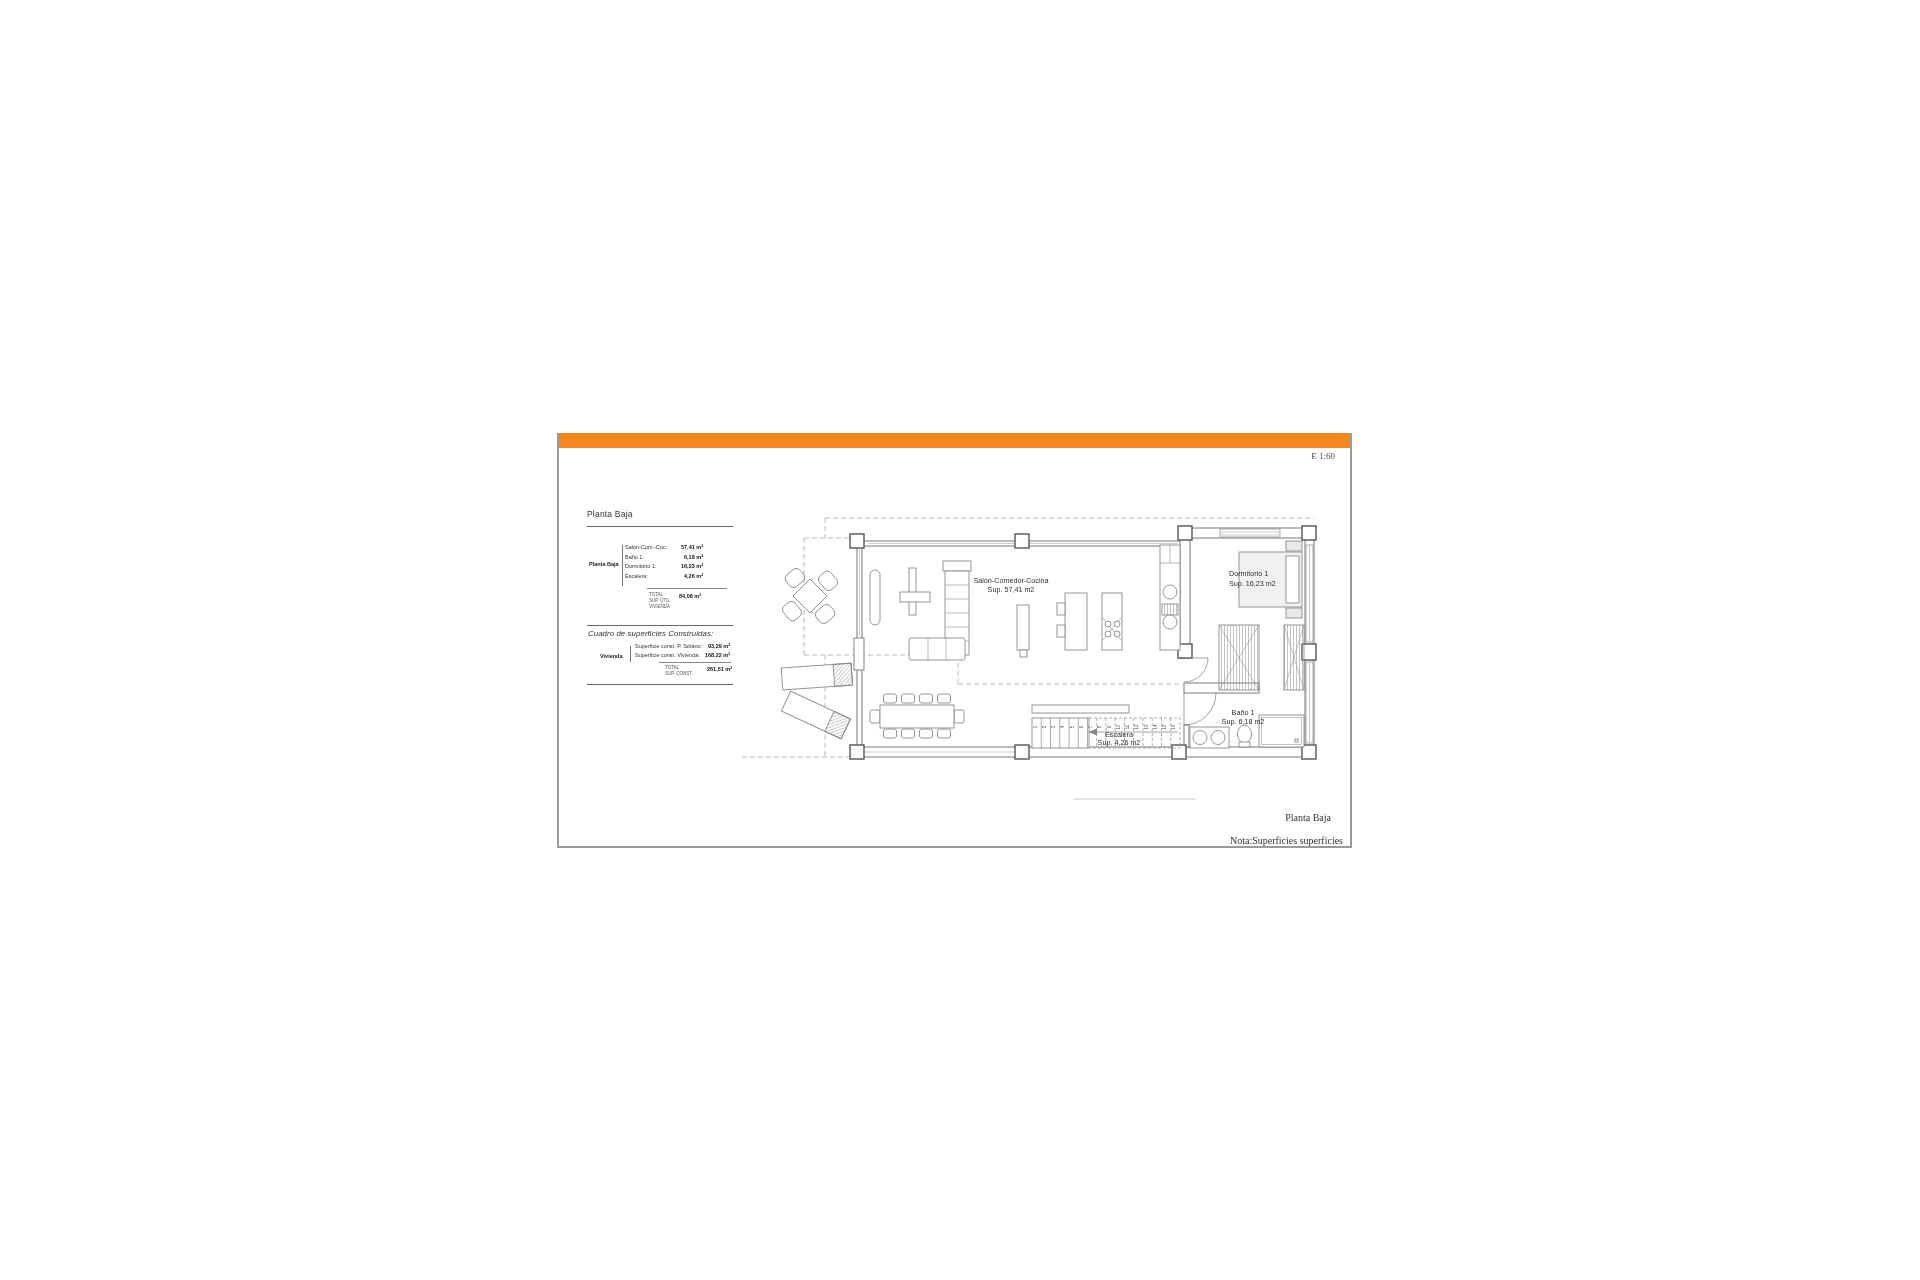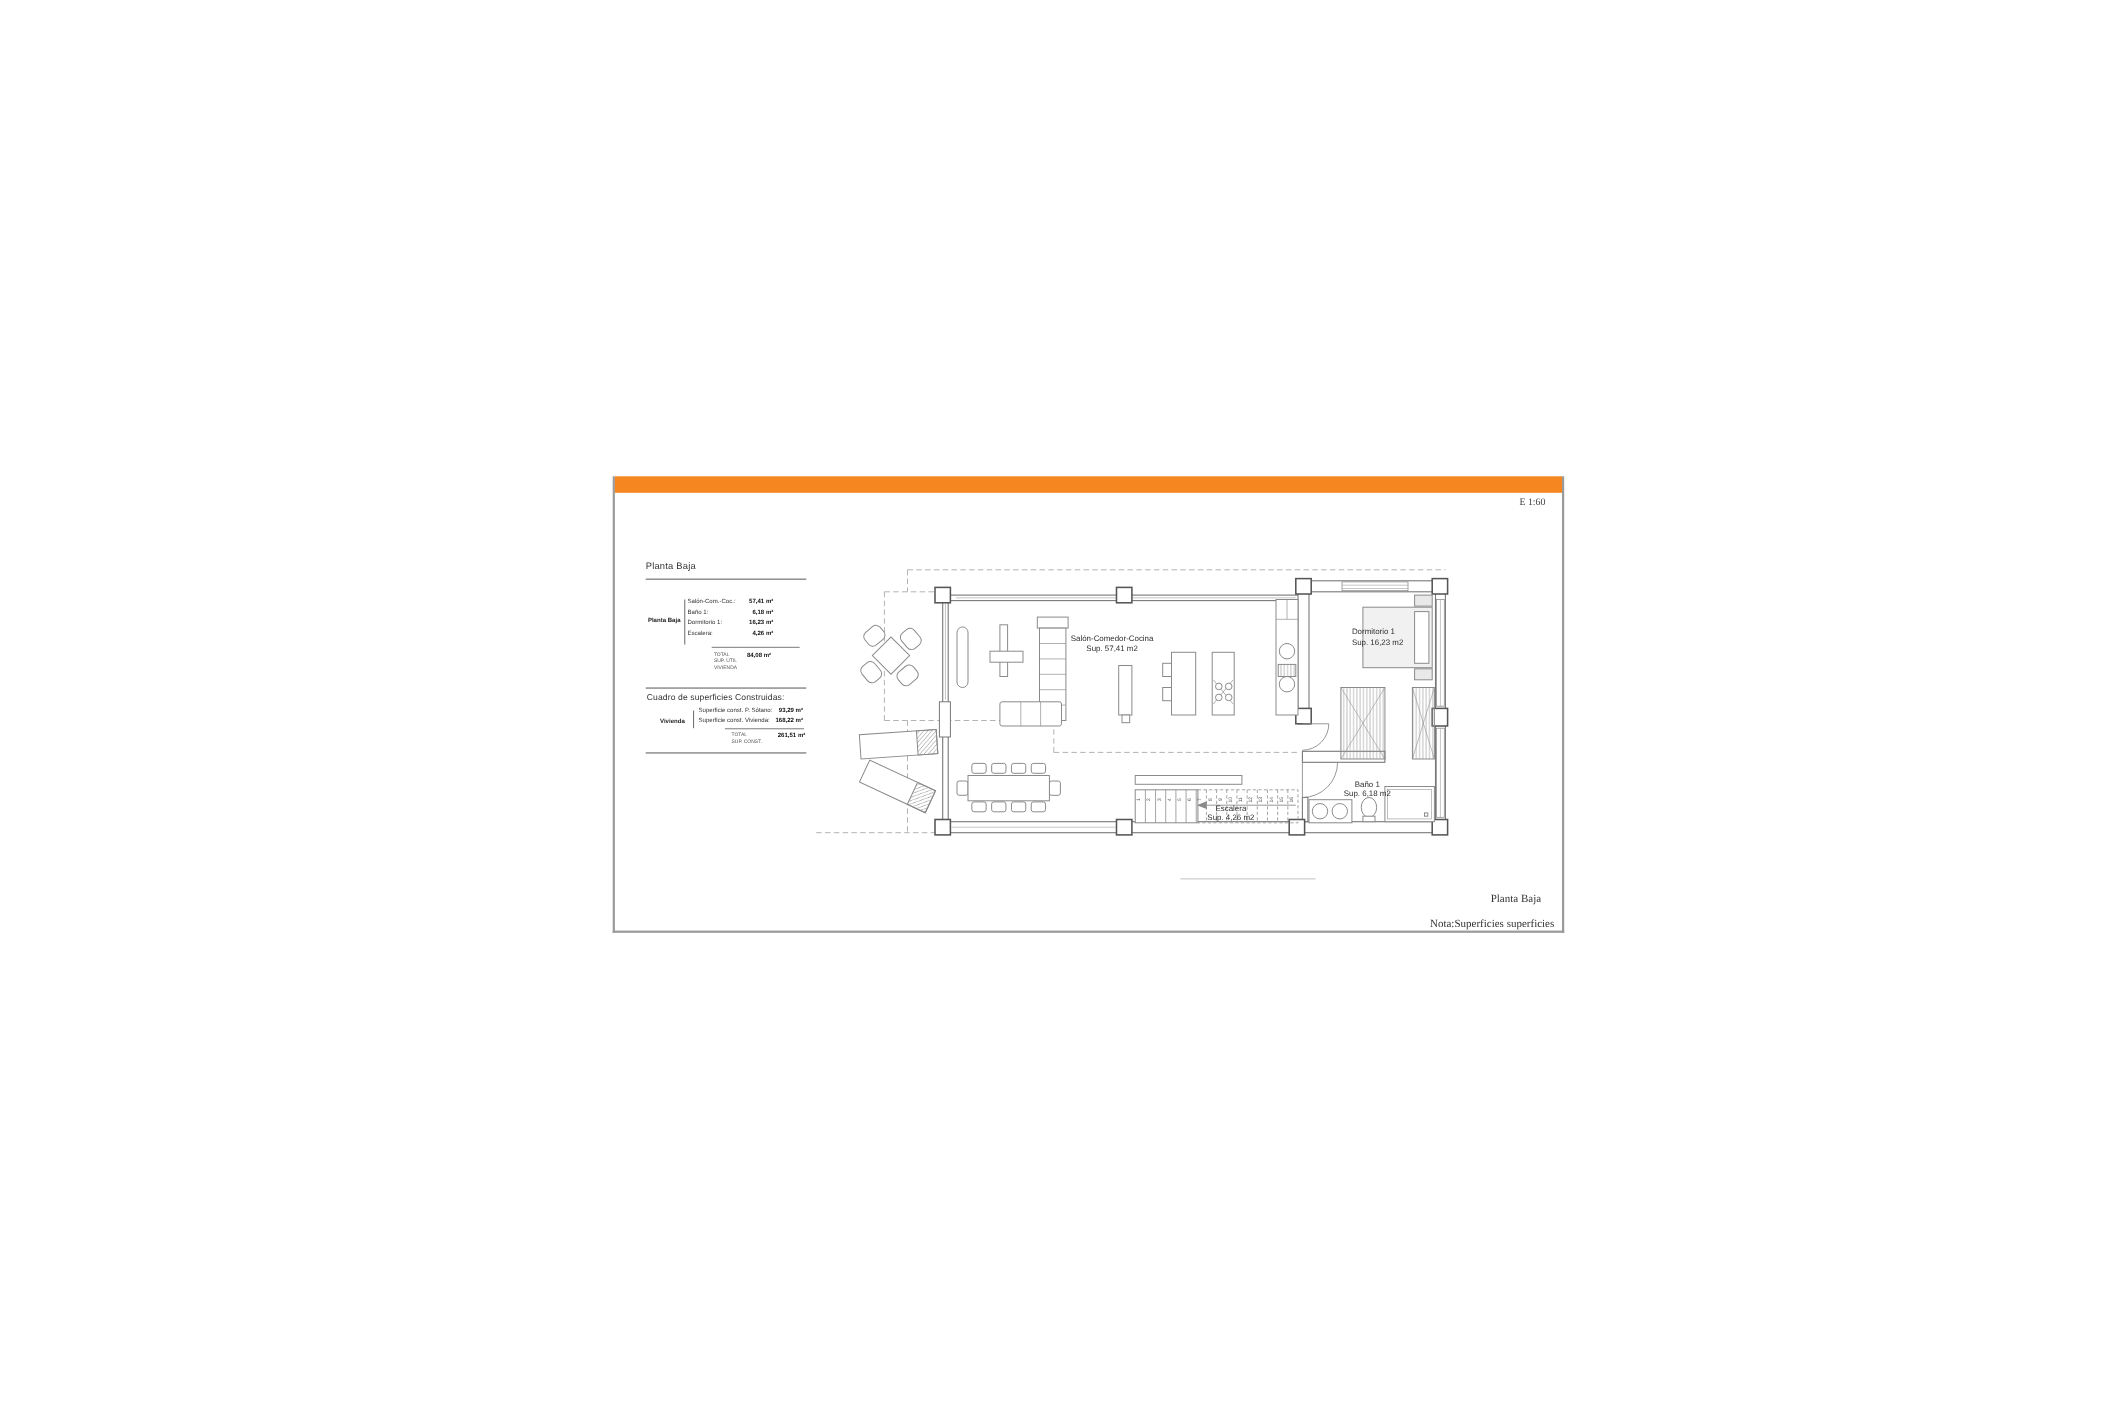--- a/index.html
+++ b/index.html
@@ -1,17 +1,17 @@
 <!DOCTYPE html>
 <html><head>
 <meta charset="utf-8">
 <style>
   html,body{margin:0;padding:0;background:#ffffff;width:1920px;height:1280px;overflow:hidden;}
   *{box-sizing:border-box;}
-  .sheet{position:absolute;left:557px;top:433px;width:865px;height:415px;background:#fff;
+  .sheet{position:absolute;left:557px;top:433px;width:795px;height:415px;background:#fff;
          border-left:2px solid #9a9a9a;border-right:2px solid #9a9a9a;border-bottom:2px solid #9a9a9a;
          font-family:"Liberation Sans",sans-serif;color:#3c3c3c;padding-left:21px;}
   .titlebar{position:absolute;left:0;top:0;width:100%;height:15px;background:#F6861F;}
   .scale{position:absolute;top:18px;right:15px;font-family:"Liberation Serif",serif;font-size:9px;color:#444;}
   .abs{position:absolute;}
   .rule{position:absolute;height:1px;background:#666;}
   .vline{position:absolute;width:1px;background:#777;}
   .sec-title{position:absolute;font-size:8.5px;color:#333;letter-spacing:.2px;}
   .sec-title2{position:absolute;font-size:7.8px;color:#333;letter-spacing:.1px;}
   .grp{position:absolute;font-size:5.5px;font-weight:700;color:#222;}
@@ -61,21 +61,21 @@
   <div class="rule" style="left:88px;top:155px;width:80px;background:#888;"></div>
   <div class="tot-lbl" style="left:90px;top:159px;">
     <div>TOTAL</div>
     <div>SUP. ÚTIL</div>
     <div>VIVIENDA</div>
   </div>
   <div class="tot-val" style="left:120px;top:160px;">84,08 m²</div>
 
   <div class="rule" style="left:28px;top:192px;width:146px;"></div>
 
-  <div class="sec-title2" style="left:29px;top:196px;">Cuadro de superficies Construidas:</div>
+  <div class="sec-title2" style="left:29px;top:196px;font-style:italic;">Cuadro de superficies Construidas:</div>
 
   <div class="grp" style="left:41px;top:220px;">Vivienda</div>
   <div class="vline" style="left:71px;top:213px;height:16px;"></div>
 
   <div class="rows" style="left:76px;top:210px;width:95px;">
     <div class="trow" style="height:8.5px">
         <span class="tl">Superficie const. P. Sótano:</span>
         <span class="tv">93,29 m²</span>
       </div>
     <div class="trow" style="height:8.5px">

